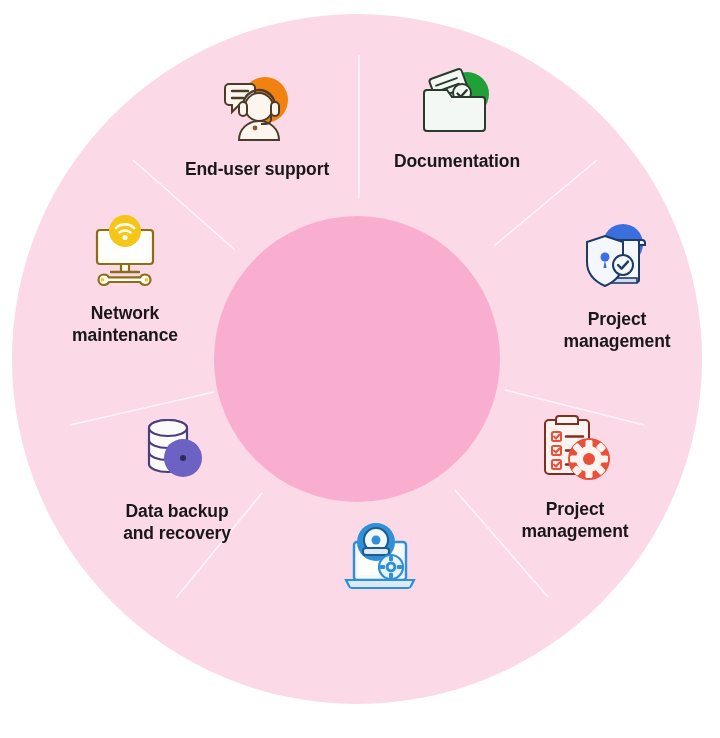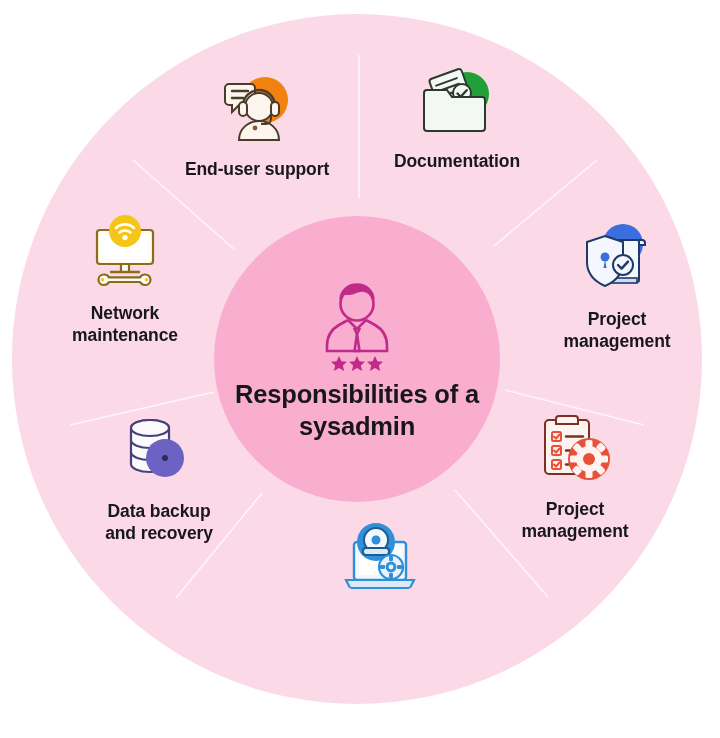--- a/index.html
+++ b/index.html
@@ -94,21 +94,21 @@
     letter-spacing: -0.1px;
     white-space: pre-line;
   }
 
   
   #node-end-user-support { left: 152px; top: 68px; }
   #node-documentation    { left: 352px; top: 60px; }
   #node-security         { left: 512px; top: 218px; }
   #node-project          { left: 470px; top: 408px; justify-content: space-between; }
   #node-hardware         { left: 275px; top: 518px; }
-  #node-data-backup      { left: 54px; top: 410px; }
+  #node-data-backup      { left: 72px; top: 410px; }
   #node-network          { left: 20px; top: 212px; }
 </style>
 </head>
 <body>
 
 <div id="canvas">
 
   <div class="outer-circle"></div>
 
   <svg class="divider" viewBox="0 0 720 738">
@@ -118,40 +118,20 @@
       <line x1="505" y1="390" x2="644" y2="425"></line>
       <line x1="455" y1="490" x2="548" y2="597"></line>
       <line x1="262" y1="493" x2="176" y2="598"></line>
       <line x1="214" y1="392" x2="70" y2="425"></line>
       <line x1="235" y1="250" x2="133" y2="160"></line>
     </g>
   </svg>
 
   <div class="inner-circle"></div>
 
-  <div class="center-block">
-    <svg class="center-icon" viewBox="0 0 92 96">
-      <g fill="none" stroke="#c02b8a" stroke-width="2.6">
-        <circle cx="46" cy="28" r="16.5"></circle>
-        <path d="M30 24c0-9 7-15 16-15s16 6 16 15c0 0-2-7-9-8-6-1-9 3-15 3-5 0-8-1-8 5z" fill="#c02b8a" stroke="none"></path>
-        <path d="M29.5 23.5c.5-9 7.5-15 16.5-15s16 6 16.5 15"></path>
-        <path d="M37 44l-9 5c-8 4.5-12 12-12 21v5h60v-5c0-9-4-16.5-12-21l-9-5"></path>
-        <path d="M37 44l9 9 9-9"></path>
-        <path d="M43 52l3 6 3-6"></path>
-        <path d="M46 58l-2.5 17h5L46 58z"></path>
-      </g>
-      <g fill="#c02b8a">
-        <polygon points="28,80 30.4,85.3 36,85.8 31.8,89.5 33.1,95 28,92.1 22.9,95 24.2,89.5 20,85.8 25.6,85.3"></polygon>
-        <polygon points="46,80 48.4,85.3 54,85.8 49.8,89.5 51.1,95 46,92.1 40.9,95 42.2,89.5 38,85.8 43.6,85.3"></polygon>
-        <polygon points="64,80 66.4,85.3 72,85.8 67.8,89.5 69.1,95 64,92.1 58.9,95 60.2,89.5 56,85.8 61.6,85.3"></polygon>
-      </g>
-    </svg>
-    <div class="center-title">Responsibilities
-of a sysadmin</div>
-  </div>
 
   <div class="node" id="node-end-user-support">
     <div class="node-icon">
       <svg viewBox="0 0 84 84" width="84" height="84">
         <circle cx="50" cy="32" r="23" fill="#f2820f"></circle>
         <path d="M14 16h22a4 4 0 0 1 4 4v13a4 4 0 0 1-4 4H24l-7 7v-7h-3a4 4 0 0 1-4-4V20a4 4 0 0 1 4-4z" fill="#fdf6ee" stroke="#4a3b2a" stroke-width="2"></path>
         <line x1="17" y1="23" x2="33" y2="23" stroke="#4a3b2a" stroke-width="2.4" stroke-linecap="round"></line>
         <line x1="17" y1="30" x2="28" y2="30" stroke="#4a3b2a" stroke-width="2.4" stroke-linecap="round"></line>
         <circle cx="44" cy="39" r="14" fill="#fdf6ee" stroke="#4a3b2a" stroke-width="2"></circle>
         <path d="M28 38a16 16 0 0 1 32 0" fill="none" stroke="#4a3b2a" stroke-width="2.4"></path>

